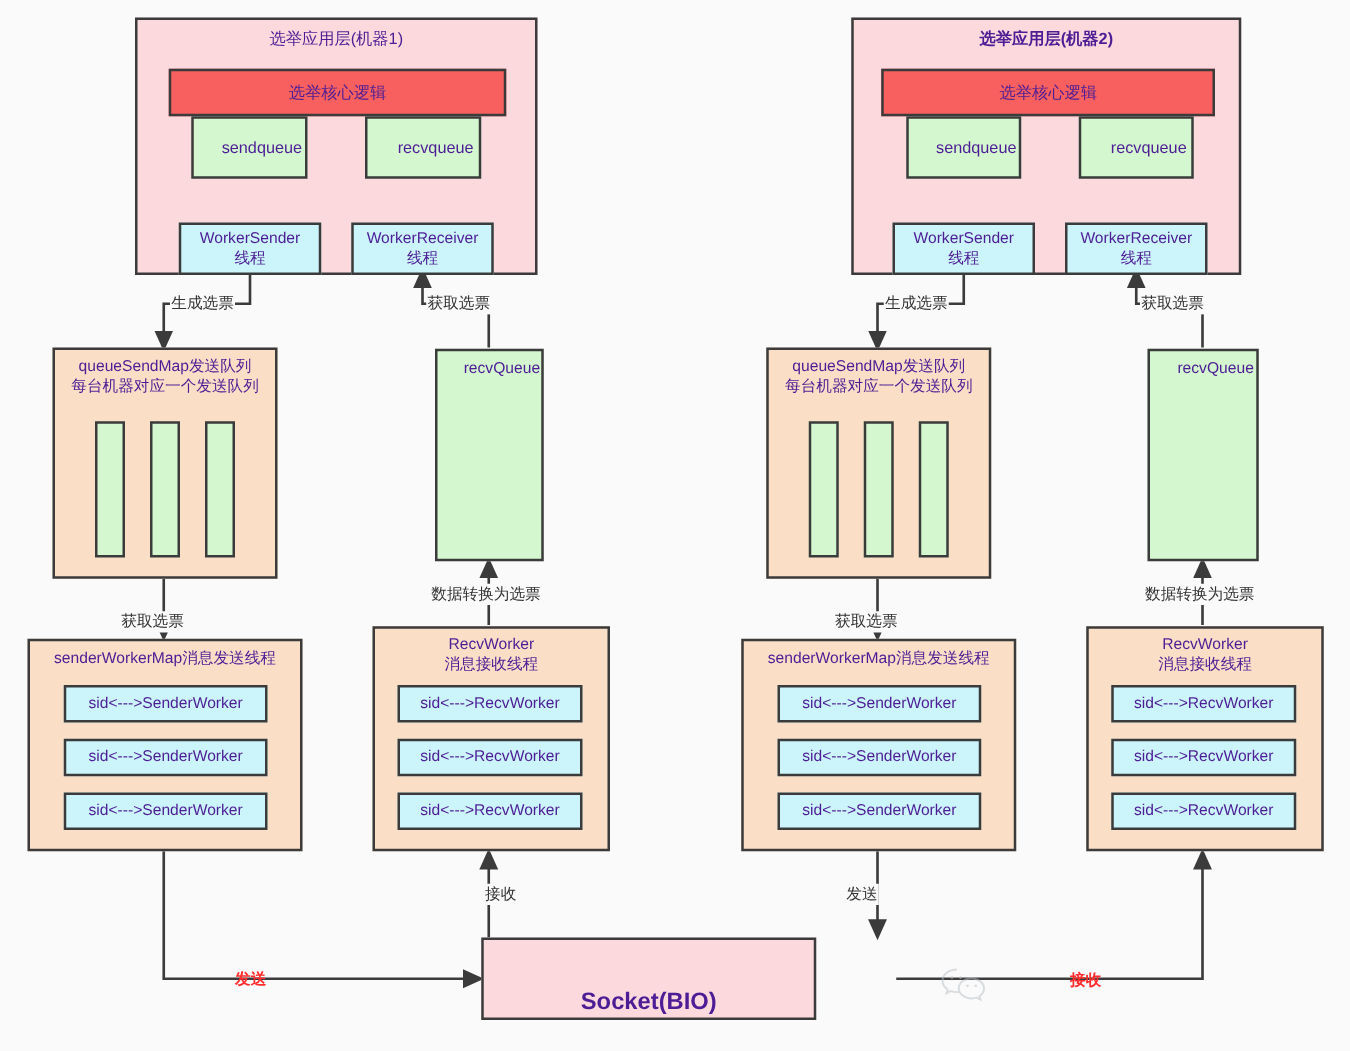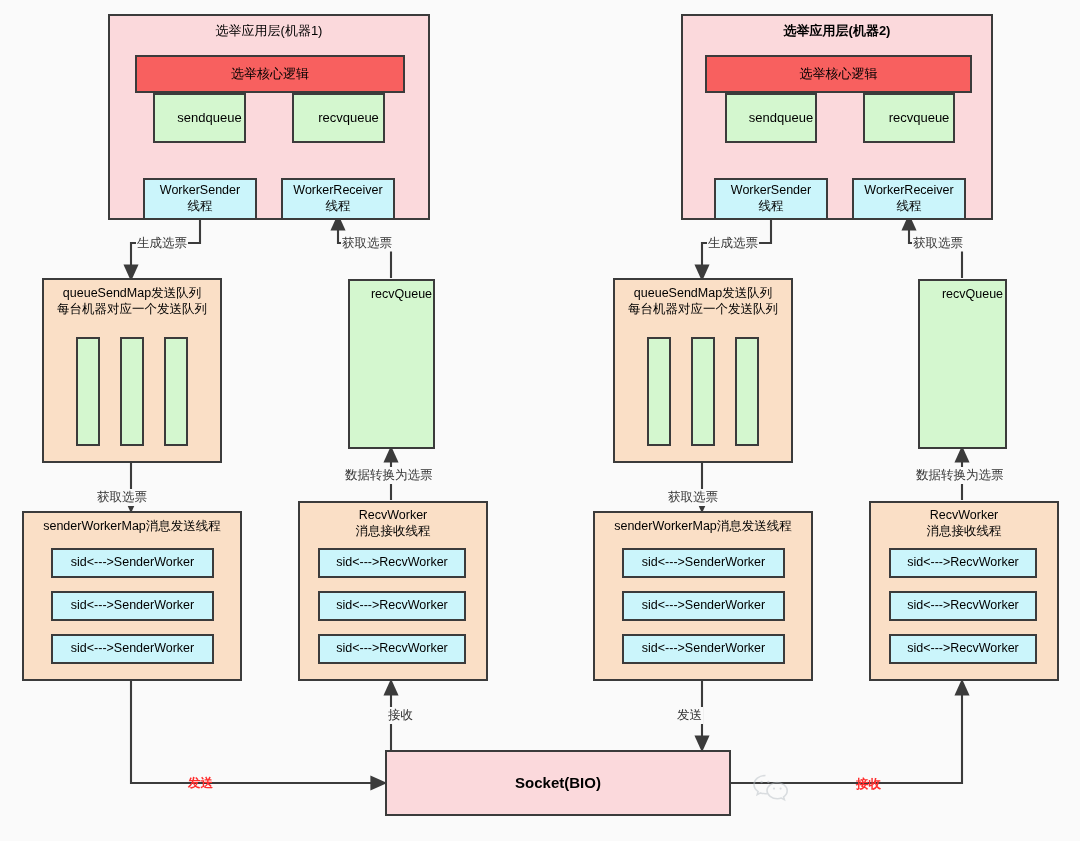--- a/index.html
+++ b/index.html
@@ -1,18 +1,18 @@
 <!DOCTYPE html>
 <html><head>
 <meta charset="utf-8">
 <style>
   html,body{margin:0;padding:0;background:#fafafa;}
   body{font-family:"Liberation Sans","DejaVu Sans",sans-serif;}
   #stage{position:relative;width:1080px;height:841px;background:#fafafa;overflow:hidden;}
-  .box{position:absolute;box-sizing:border-box;border:2px solid #3b3b3b;display:flex;align-items:center;justify-content:center;text-align:center;line-height:1.25;color:#000000;}
+  .box{position:absolute;box-sizing:border-box;border:2px solid #3b3b3b;display:flex;align-items:center;justify-content:center;text-align:center;line-height:1.25;color:#4c1d95;}
   .pink{background:#fbd9dc;}
   .red{background:#f8605f;}
   .green{background:#d4f7cf;padding-left:20px;}
   .blue{background:#cbf5fb;}
   .orange{background:#fadfc6;}
   .label{position:absolute;font-size:12.5px;color:#333;white-space:nowrap;background:#fafafa;padding:0 1px;}
   .label.red-text{color:#ff2d2d;font-weight:bold;background:transparent;}
   svg.wires{position:absolute;left:0;top:0;width:1080px;height:841px;pointer-events:none;}
   .wm{position:absolute;display:flex;align-items:center;gap:6px;opacity:.5;}
   .wm-text{font-size:27px;color:#b9c0c6;letter-spacing:1px;font-family:"DejaVu Sans",sans-serif;}
@@ -172,21 +172,21 @@
   <div class="box blue" style="left:889px;top:548px;width:148px;height:30px;font-size:12.5px;">
     <span>sid&lt;---&gt;RecvWorker</span>
     </div>
   <div class="box blue" style="left:889px;top:591px;width:148px;height:30px;font-size:12.5px;">
     <span>sid&lt;---&gt;RecvWorker</span>
     </div>
   <div class="box blue" style="left:889px;top:634px;width:148px;height:30px;font-size:12.5px;">
     <span>sid&lt;---&gt;RecvWorker</span>
     </div>
 
-  <div class="box pink" style="left:385px;top:750px;width:346px;height:66px;font-size:15px;font-weight:bold;">
+  <div class="box pink" style="left:385px;top:750px;width:268px;height:66px;font-size:19px;font-weight:bold;align-items:flex-end;">
     <span>Socket(BIO)</span>
   </div>
 
   <div class="label" style="left:136px;top:243px;transform:translateY(-50%);">生成选票</div>
   <div class="label" style="left:341px;top:243px;transform:translateY(-50%);">获取选票</div>
   <div class="label" style="left:96px;top:489px;">获取选票</div>
   <div class="label" style="left:344px;top:467px;">数据转换为选票</div>
   <div class="label red-text" style="left:187px;top:775px;">发送</div>
   <div class="label" style="left:387px;top:707px;">接收</div>
 

